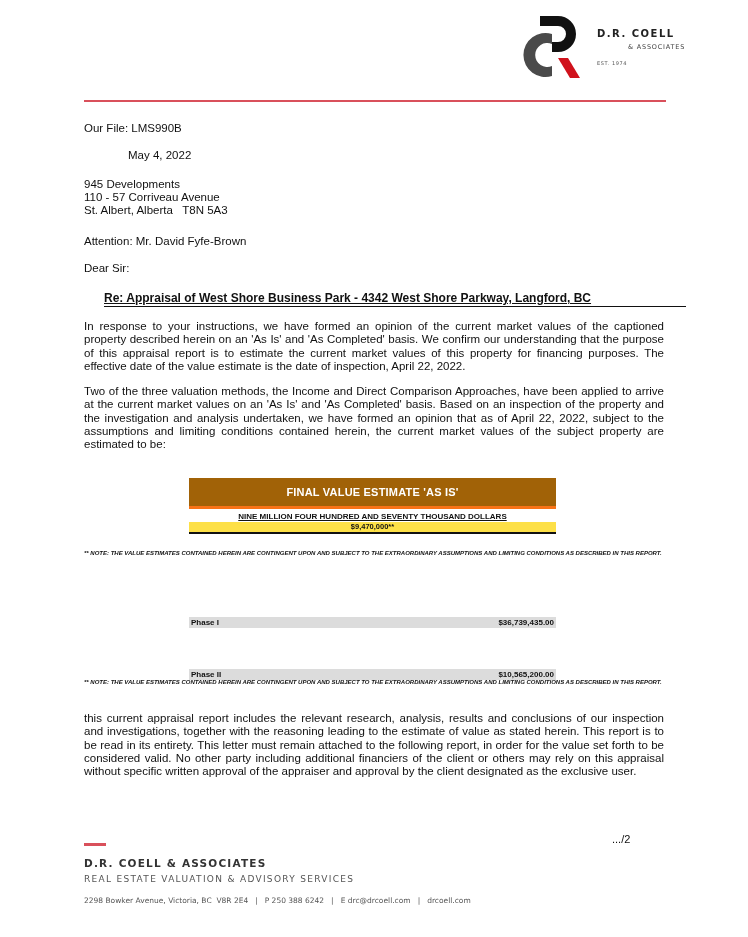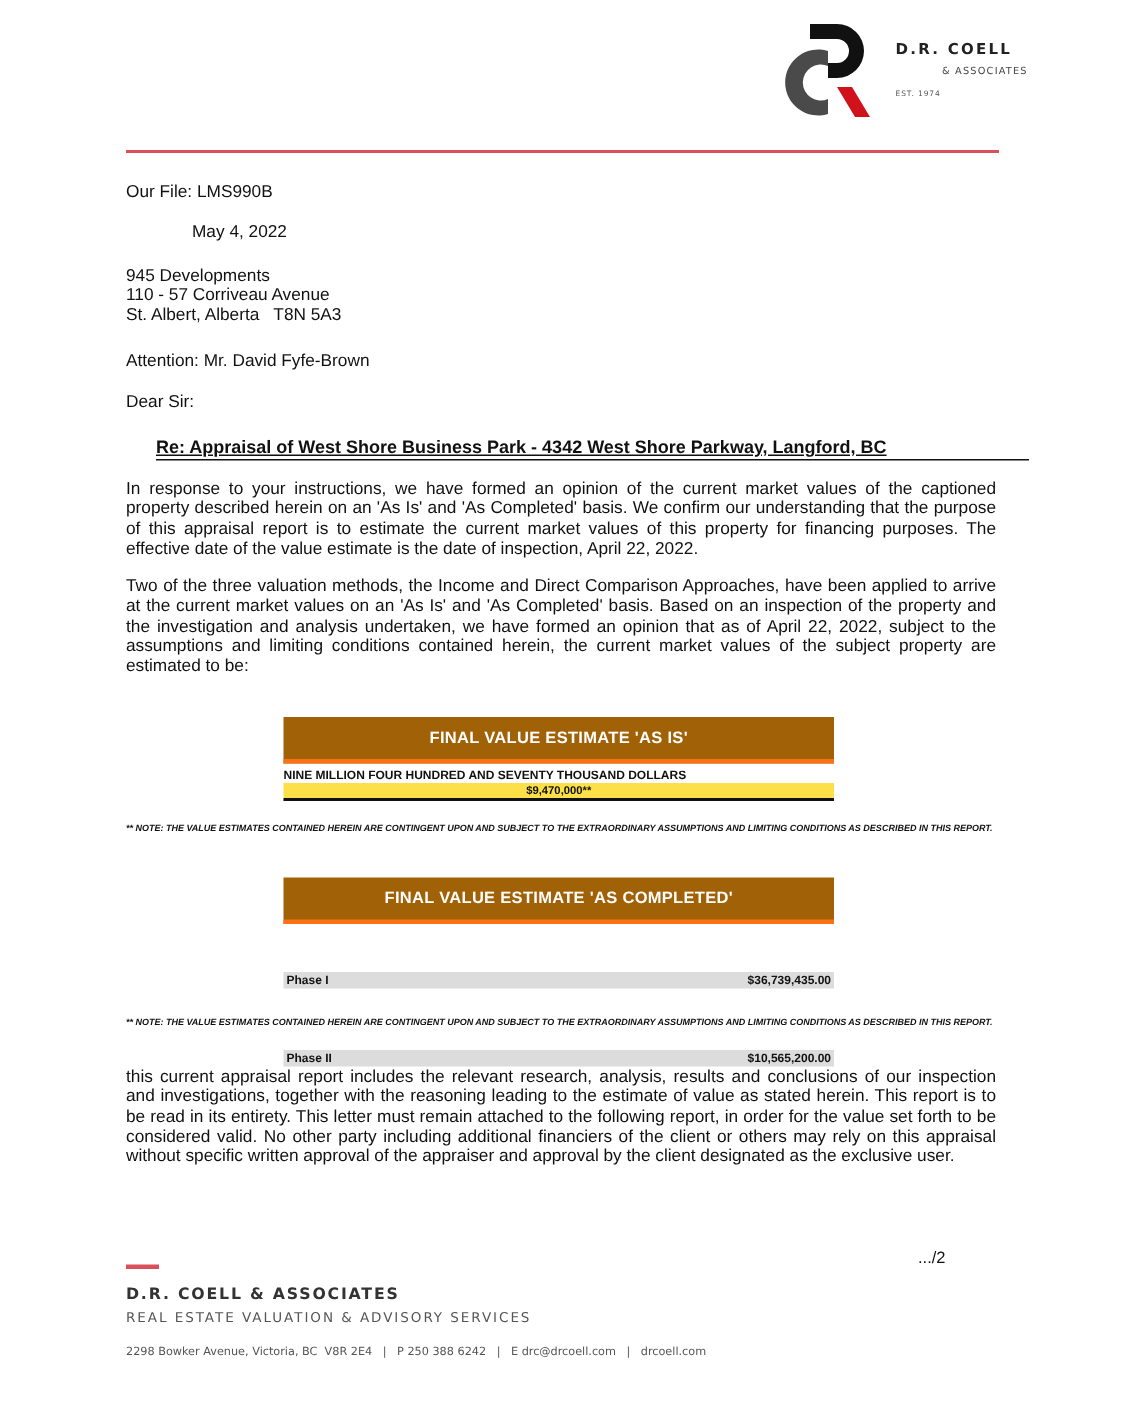--- a/index.html
+++ b/index.html
@@ -9,21 +9,21 @@
   .logo { left: 522px; top: 14px; width: 62px; height: 66px; }
   .brand-name { left: 597px; top: 28px; font-family: "DejaVu Sans", sans-serif; font-weight: bold; font-size: 10px; letter-spacing: 1.5px; color: #222; }
   .brand-sub { left: 597px; top: 43px; font-family: "DejaVu Sans", sans-serif; font-size: 6.5px; letter-spacing: 0.8px; color: #444; margin-left: 31px; }
   .brand-est { left: 597px; top: 60px; font-family: "DejaVu Sans", sans-serif; font-size: 5px; letter-spacing: 0.6px; color: #555; }
   .top-rule { left: 84px; top: 100px; width: 582px; height: 2px; background: #d9505b; }
   .txt { font-size: 11.5px; line-height: 13px; }
   .para { left: 84px; width: 580px; font-size: 11.5px; line-height: 13.3px; text-align: justify; }
   .re-line { left: 84px; top: 291px; width: 582px; font-size: 12px; font-weight: bold; text-decoration: underline; border-bottom: 1px solid #111; padding-bottom: 1px; margin-left: 20px; }
   .box1 { left: 189px; top: 478px; width: 367px; }
   .box-head { background: #a16207; color: #fff; font-weight: bold; text-align: center; font-size: 11px; height: 28px; line-height: 28px; border-bottom: 3px solid #f97316; letter-spacing: 0.2px; }
-  .box1-words { text-align: left; font-size: 8px; font-weight: bold; padding-top: 3px; line-height: 10px; }
+  .box1-words { text-align: center; font-size: 8px; font-weight: bold; padding-top: 3px; line-height: 10px; text-decoration: underline; }
   .box1-amt { background: #fde047; text-align: center; font-size: 7.5px; font-weight: bold; line-height: 10px; border-bottom: 2px solid #111; }
   .note { left: 84px; width: 600px; font-size: 6px; font-style: italic; font-weight: bold; line-height: 9px; }
   .box2 { left: 189px; top: 585px; width: 367px; }
   .row { display: flex; justify-content: space-between; font-size: 8px; font-weight: bold; line-height: 11px; padding: 0 2px; }
   .row.grey { background: #dcdcdc; margin-top: 32px; }
   .gap { height: 9px; }
   .total { border-top: 2px solid #111; border-bottom: 1px solid #111; }
   .page-num { left: 612px; top: 833px; font-size: 11px; }
   .foot-rule { left: 84px; top: 843px; width: 22px; height: 3px; background: #d9505b; }
   .foot-name { left: 84px; top: 857px; font-family: "DejaVu Sans", sans-serif; font-weight: bold; font-size: 10.5px; letter-spacing: 1.2px; color: #333; }
@@ -60,21 +60,20 @@
 
 <div class="abs box1">
   <div class="box-head">FINAL VALUE ESTIMATE 'AS IS'</div>
   <div class="box1-words">NINE MILLION FOUR HUNDRED AND SEVENTY THOUSAND DOLLARS</div>
   <div class="box1-amt">$9,470,000**</div>
 </div>
 
 <div class="abs note" style="top:549px;">** NOTE:  THE VALUE ESTIMATES CONTAINED HEREIN ARE CONTINGENT UPON AND SUBJECT TO THE EXTRAORDINARY ASSUMPTIONS AND LIMITING CONDITIONS AS DESCRIBED IN THIS REPORT.</div>
 
 <div class="abs box2">
-  <div class="box-head">FINAL VALUE ESTIMATE 'AS COMPLETED'</div>
   <div class="row grey">
     <span>Phase I</span>
     <span>$36,739,435.00</span>
   </div>
   <div class="gap"></div>
   <div class="row grey">
     <span>Phase II</span>
     <span>$10,565,200.00</span>
   </div>
 </div>

